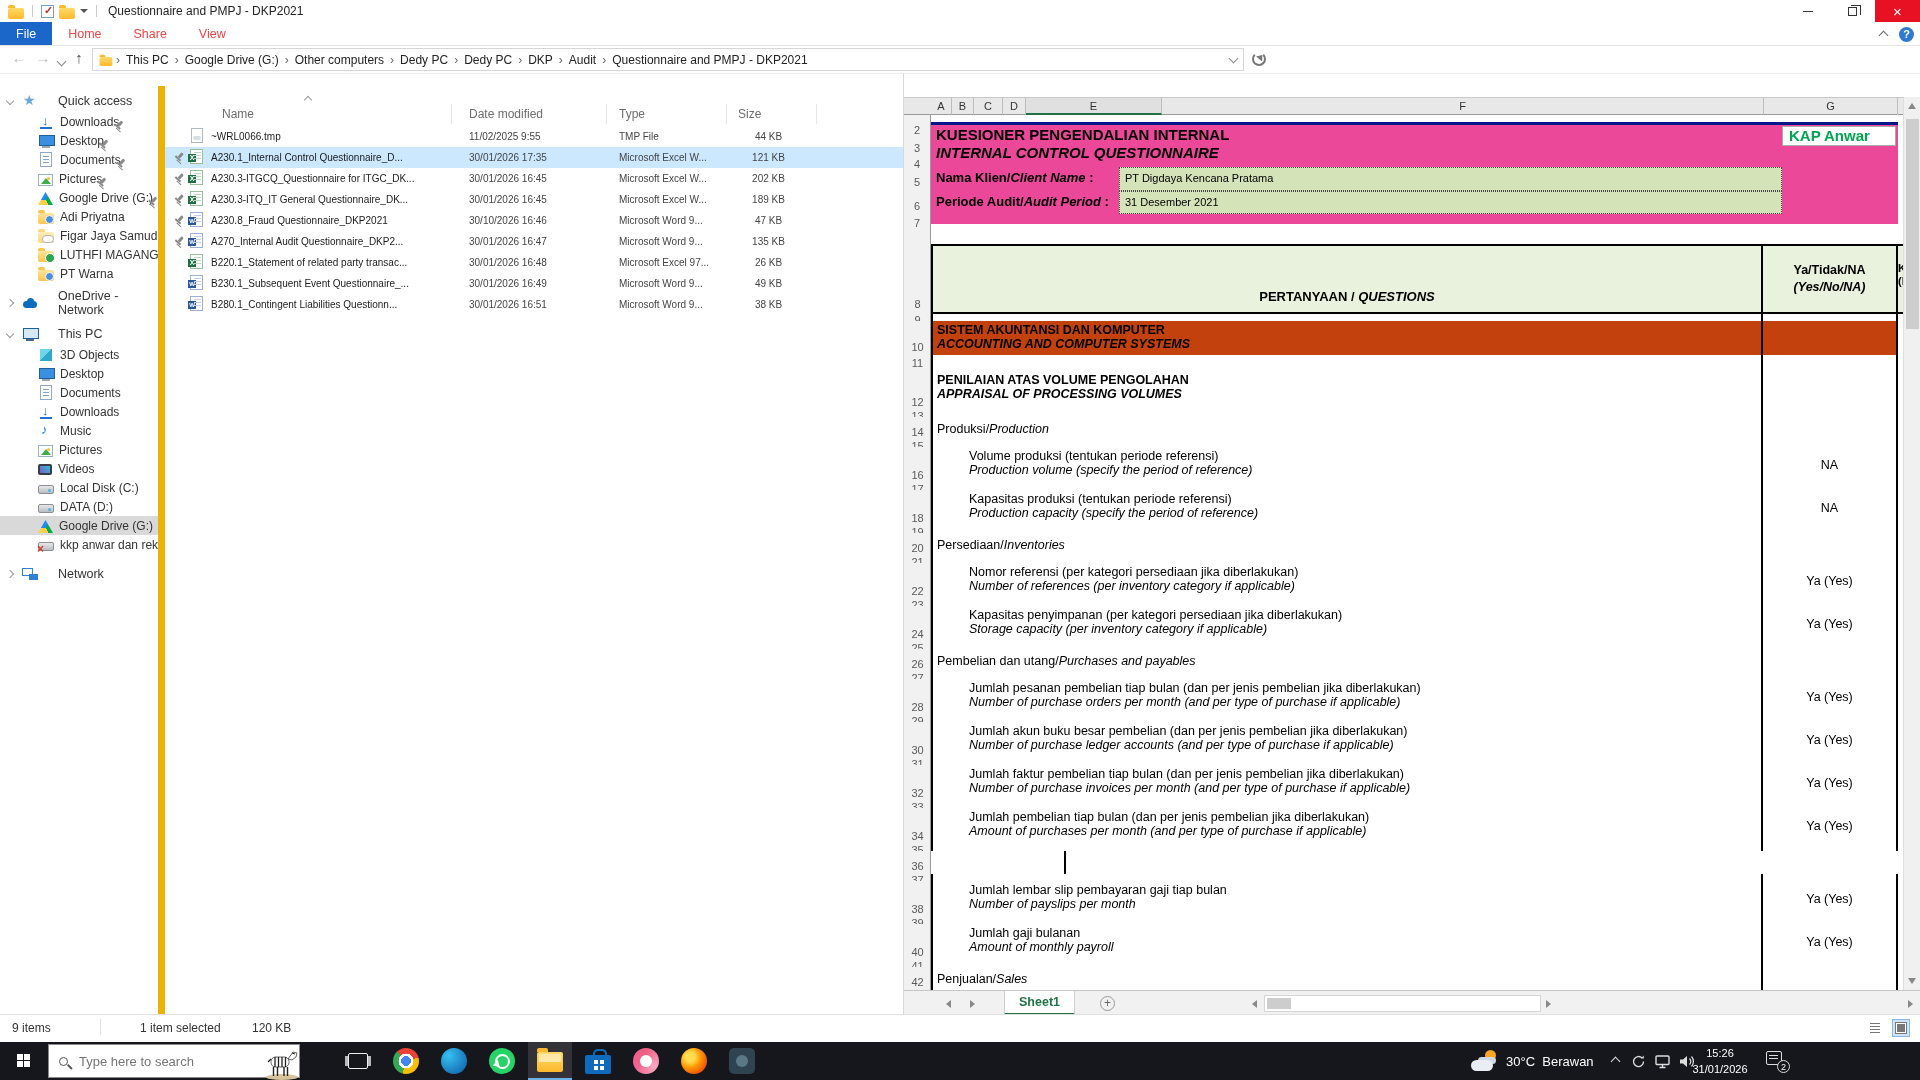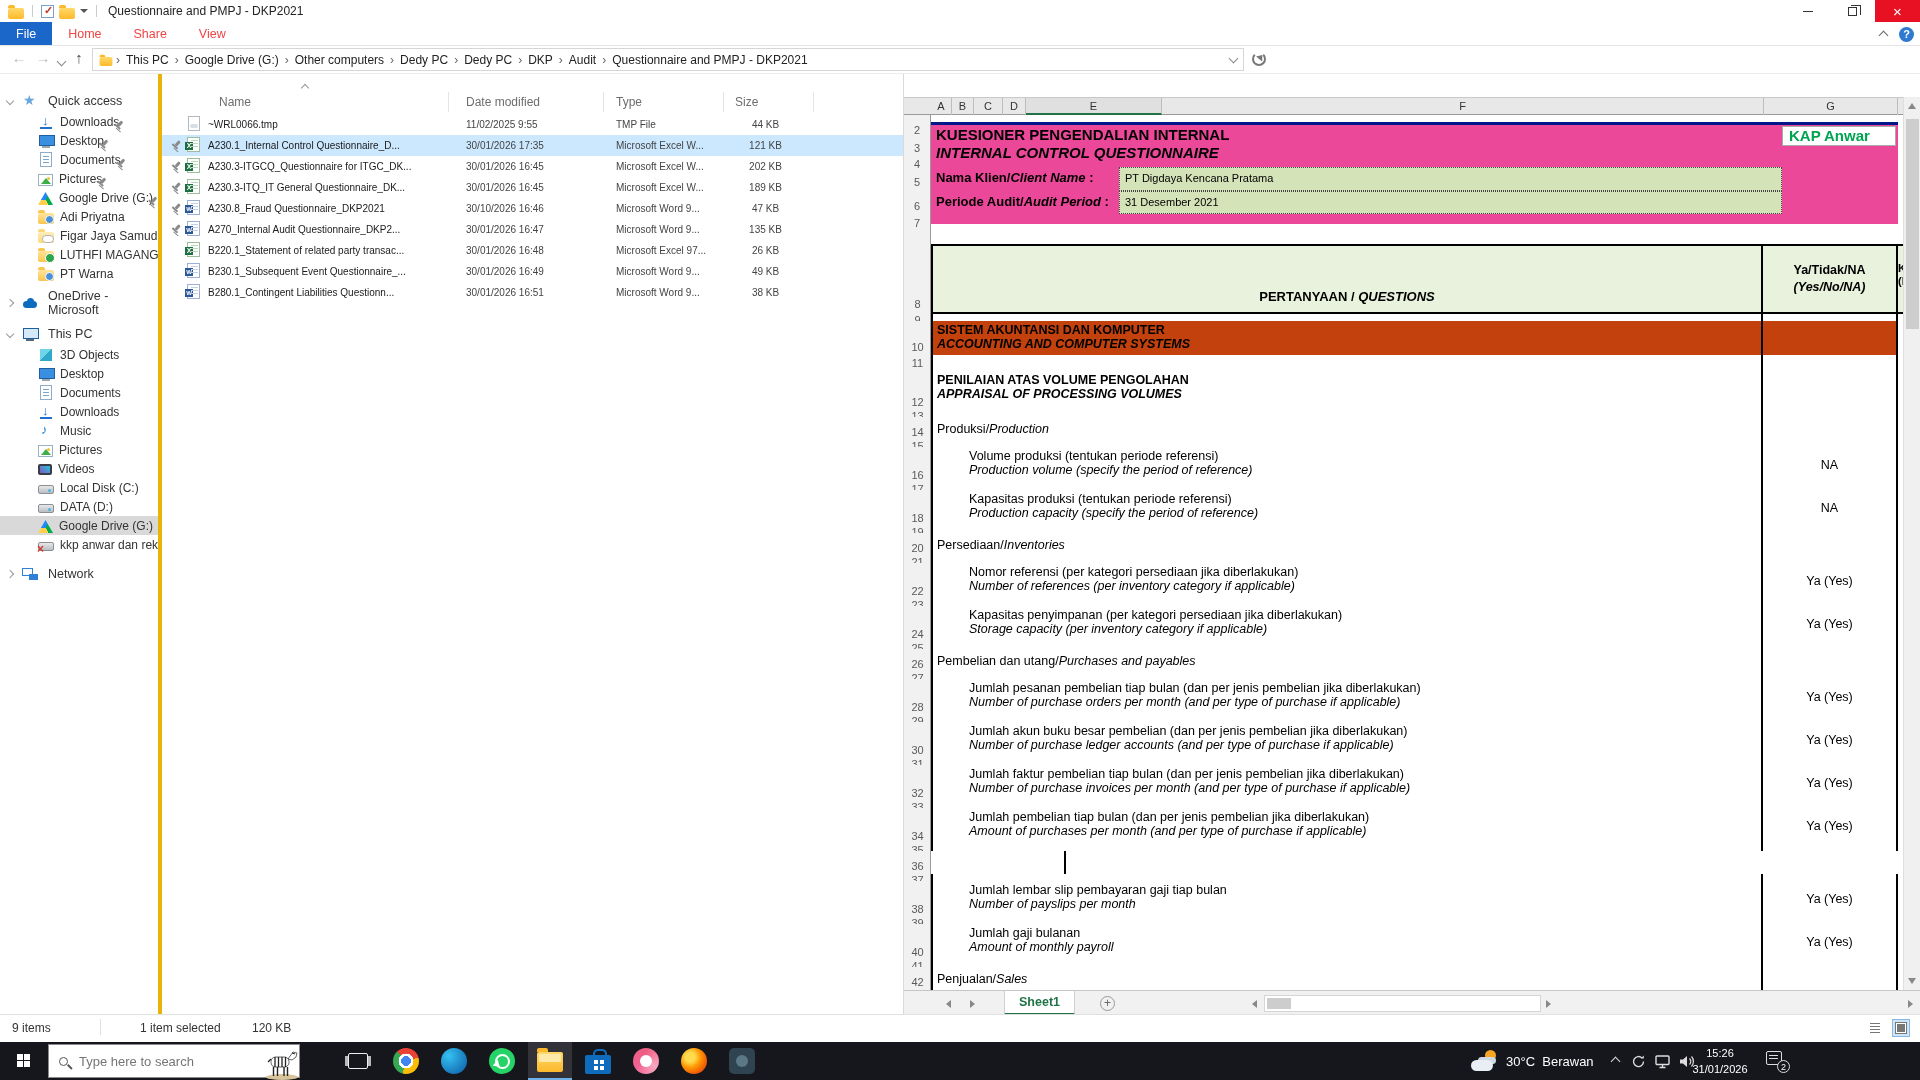--- a/index.html
+++ b/index.html
@@ -42,31 +42,31 @@
 #refresh-btn:before{content:"";position:absolute;right:-2px;top:-3px;border:4px solid transparent;border-bottom:5px solid #777;transform:rotate(40deg)}
 #searchbox{position:absolute;left:1272px;top:2px;width:640px;height:23px;border:1px solid #d9d9d9;background:#fff;display:flex;align-items:center;padding-left:26px}
 #searchbox input{border:none;outline:none;width:100%;font-size:12px;color:#555;font-family:"Liberation Sans",sans-serif}
 .mag{position:absolute;width:9px;height:9px;border:1.5px solid #777;border-radius:50%}
 .mag:after{content:"";position:absolute;left:-5px;top:8px;width:6px;height:1.5px;background:#777;transform:rotate(45deg)}
 #searchbox .mag{left:10px;top:6px}
 
 
 #content{position:absolute;top:74px;left:0;width:1920px;height:940px;background:#fff}
 #sidebar{position:absolute;left:0;top:0;width:158px;height:940px;overflow:hidden;padding-top:16px}
-.sb-head{position:relative;height:22px;display:flex;align-items:center;padding-left:22px;font-size:12.5px;color:#333;gap:10px}
+.sb-head{position:relative;height:22px;display:flex;align-items:center;padding-left:22px;font-size:12.5px;color:#333;gap:20px}
 .sb-chev{position:absolute;left:7px;width:6px;height:6px;border-right:1.2px solid #999;border-bottom:1.2px solid #999}
 .sb-chev.open{transform:rotate(45deg)}
 .sb-chev.closed{transform:rotate(-45deg)}
 .sb-item{position:relative;height:19px;display:flex;align-items:center;padding-left:38px;font-size:12px;color:#333;gap:6px;white-space:nowrap}
 .sb-item.selected{background:#d9d9d9}
 .sb-gap{height:9px}
 .sb-pin{position:absolute;right:12px;top:4px}
 
 
-#filepane{position:absolute;left:158px;top:0;width:629px;height:940px;border-left:4px solid #eab308}
+#filepane{position:absolute;left:158px;top:12px;width:629px;height:940px;border-left:7px solid #eab308}
 #fl-head{position:absolute;top:18px;left:0;width:745px;height:20px;display:flex;font-size:12px;color:#6d6d6d}
 .flh{border-right:1px solid #e5e5e5;display:flex;align-items:center}
 .flh.name{width:287px;padding-left:57px;position:relative}
 .flh.date{width:155px;padding-left:17px}
 .flh.type{width:120px;padding-left:12px}
 .flh.size{width:90px;padding-left:11px}
 .sort-chev{position:absolute;left:140px;top:-7px;width:6px;height:6px;border-left:1.2px solid #999;border-top:1.2px solid #999;transform:rotate(45deg)}
 #fl-rows{position:absolute;top:40px;left:0;width:745px}
 .frow{position:relative;height:21px;display:flex;align-items:center;font-size:10px;color:#444}
 .frow.selected{background:#cce8ff}
@@ -359,21 +359,21 @@
           <span>LUTHFI MAGANG</span>
         </div>
         <div class="sb-item">
           <span class="icon i-folder-user"></span>
           <span>PT Warna</span>
         </div>
         <div class="sb-gap"></div>
         <div class="sb-head">
           <span class="sb-chev closed"></span>
           <span class="icon i-onedrive"></span>
-          <span>OneDrive - Microsoft</span>
+          <span>OneDrive - Network</span>
         </div>
         <div class="sb-gap"></div>
         <div class="sb-head">
           <span class="sb-chev open"></span>
           <span class="icon i-computer"></span>
           <span>This PC</span>
         </div>
         <div class="sb-item">
           <span class="icon i-cube"></span>
           <span>3D Objects</span>

